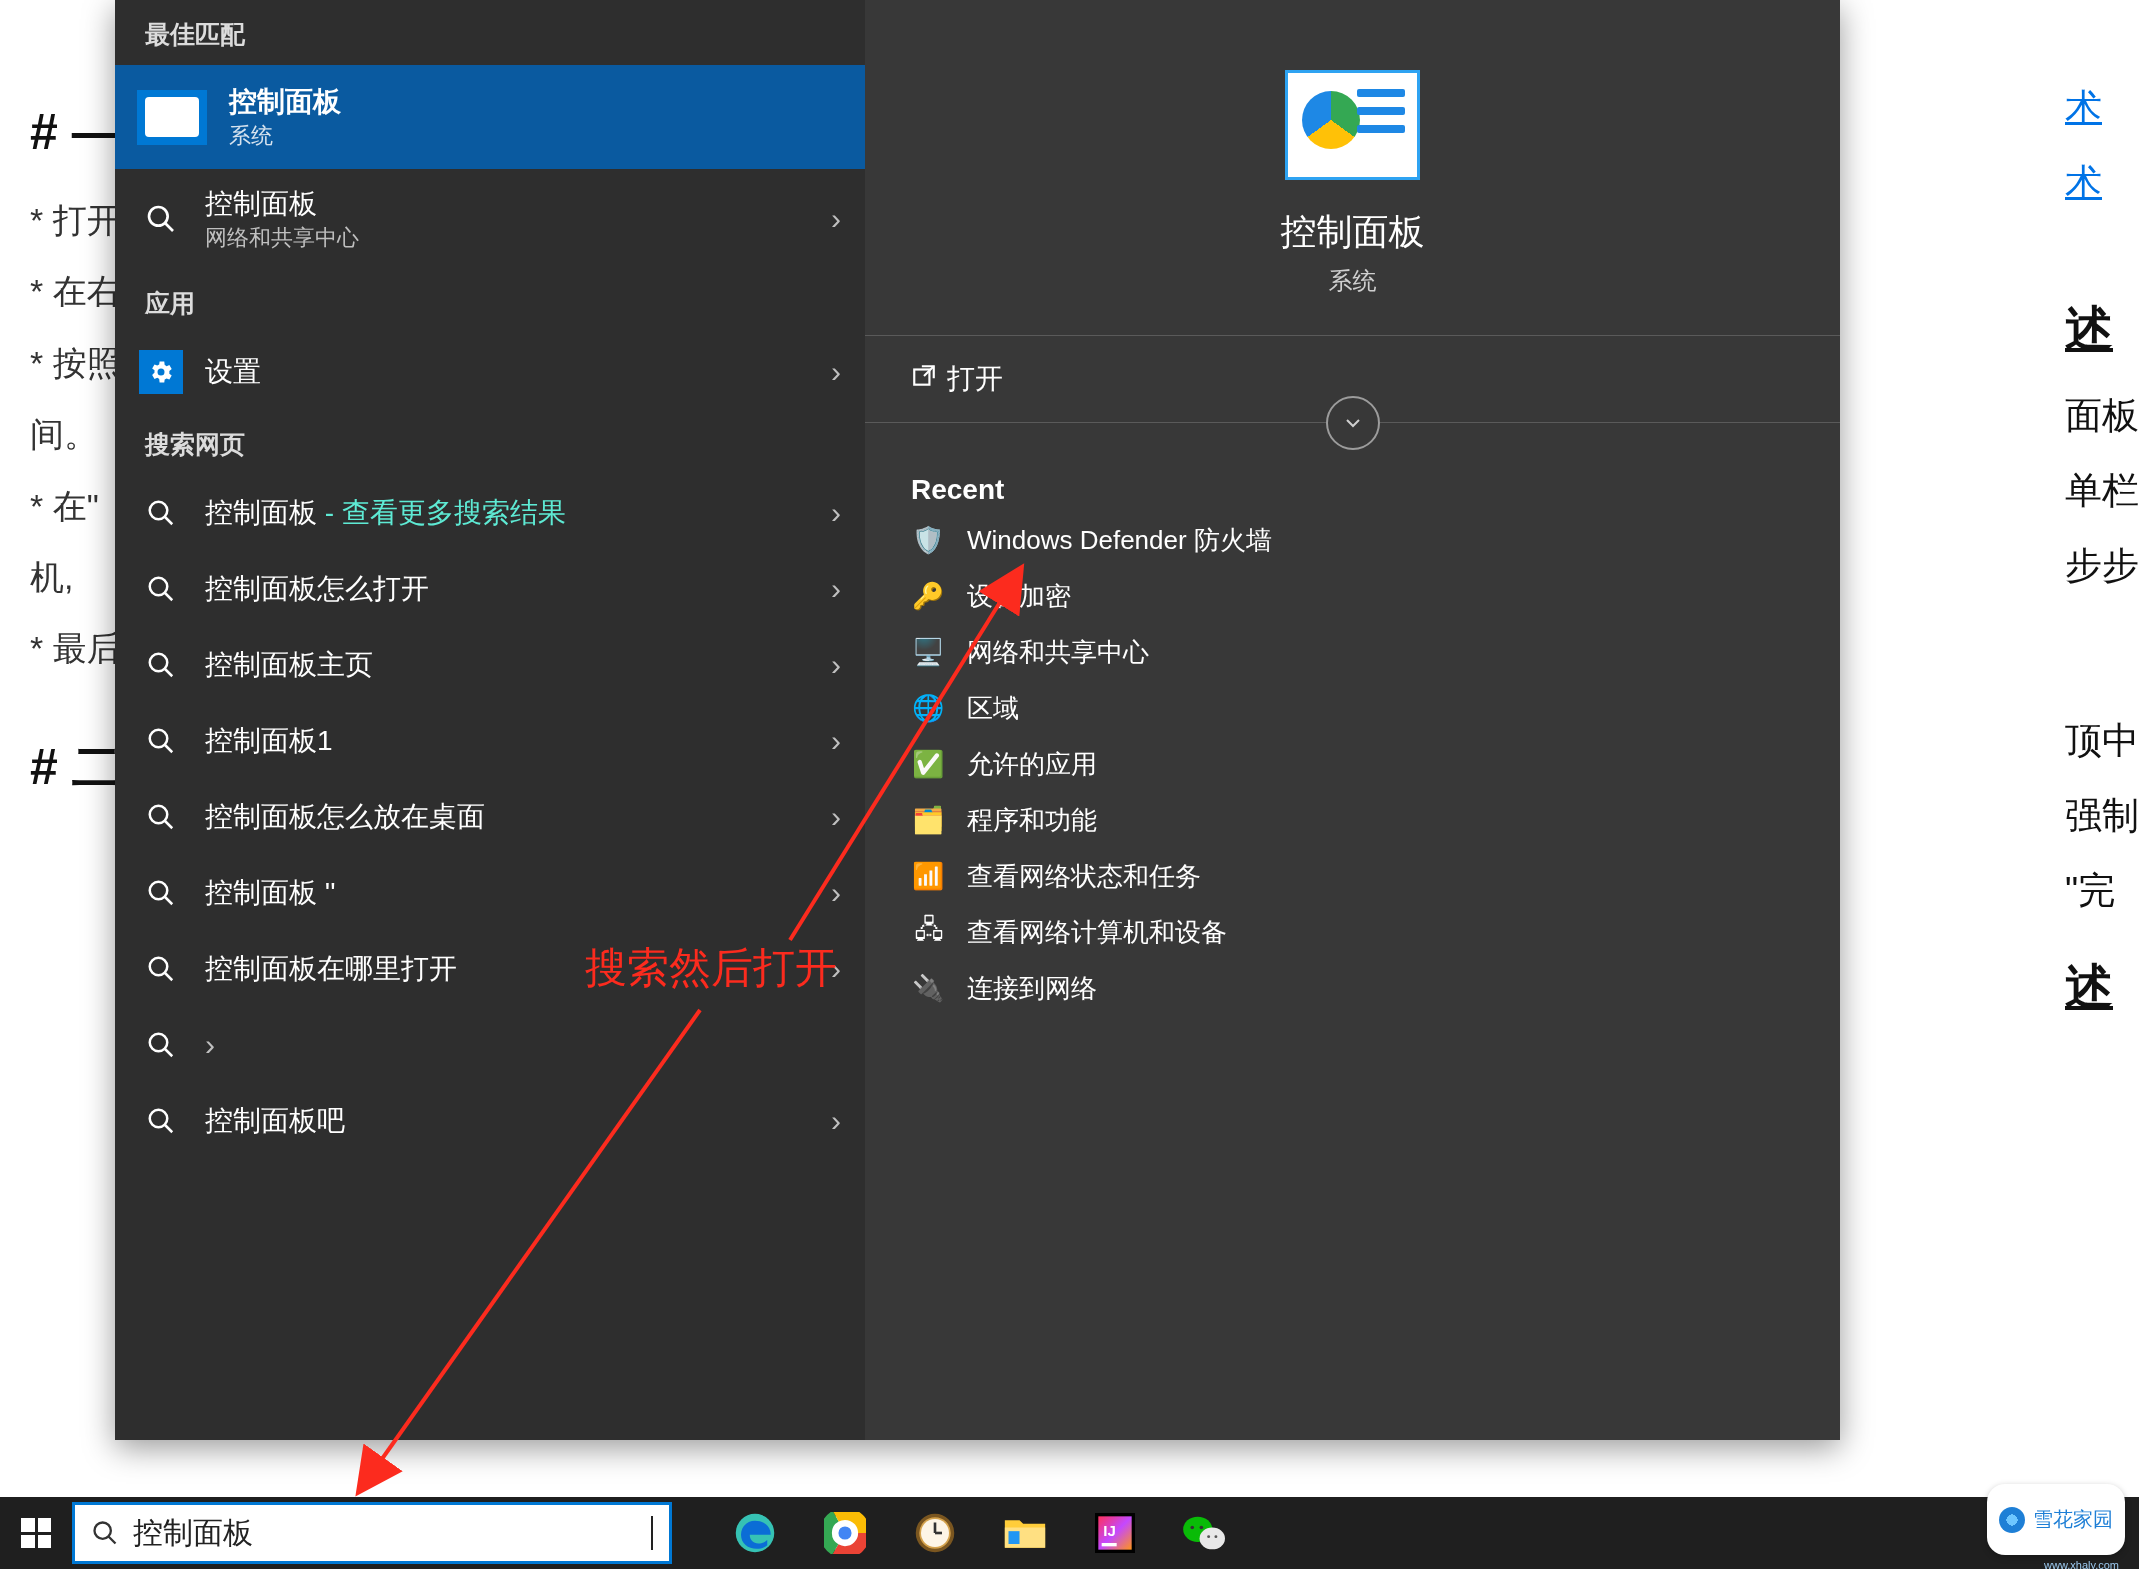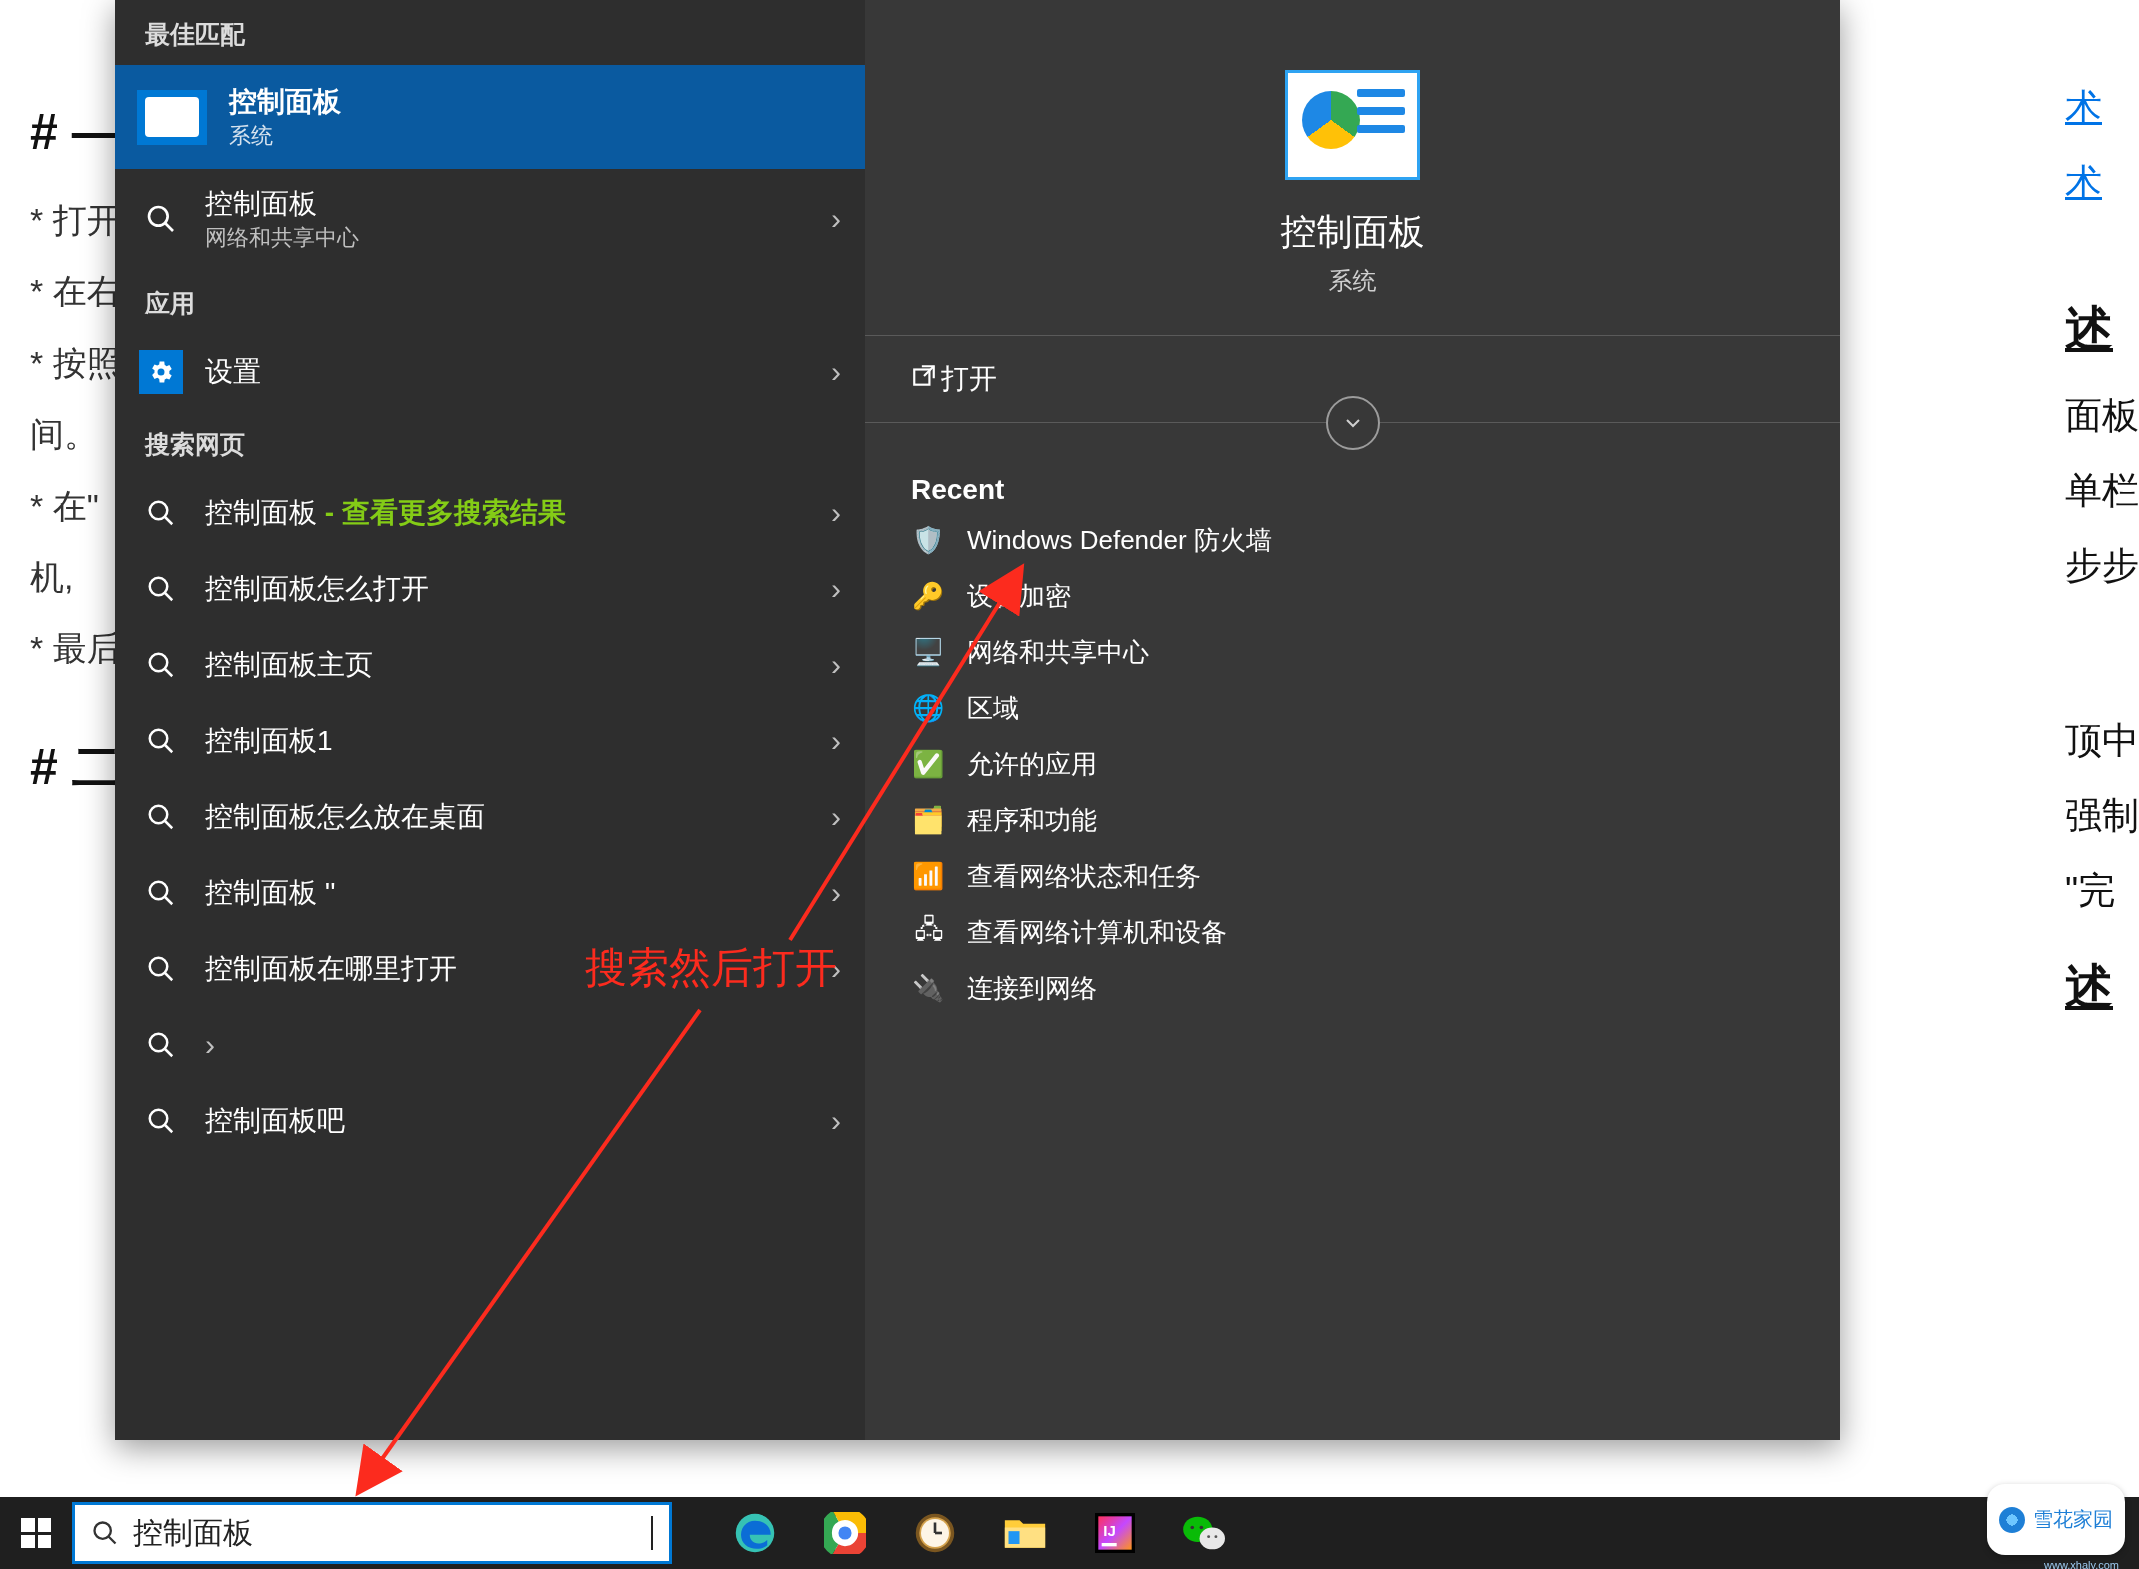--- a/index.html
+++ b/index.html
@@ -31,21 +31,21 @@
   .chev{ color:#bfbfbf; font-size:30px; }
 
   .right-col{ flex:1; background:#383838; display:flex; flex-direction:column;}
   .rc-head{ padding:70px 20px 38px; text-align:center; border-bottom:1px solid #5a5a5a;}
   .rc-icon{ width:135px;height:110px;margin:0 auto 28px;background:#fff;border:3px solid #2ea3f2;display:flex;align-items:center;justify-content:center;position:relative;}
   .rc-icon .pie{position:absolute;left:14px;top:18px;width:58px;height:58px;border-radius:50%;background:conic-gradient(#34a853 0 35%,#ffc107 35% 65%,#1e88e5 65% 100%);}
   .rc-icon .bars{position:absolute;right:12px;top:16px;width:48px;display:flex;flex-direction:column;gap:10px;}
   .rc-icon .bars span{display:block;height:8px;background:#1e88e5;border-radius:2px;}
   .rc-title{font-size:36px;font-weight:400;}
   .rc-sub{font-size:24px;color:#cfcfcf;margin-top:8px;}
-  .rc-open{ display:flex;align-items:center;gap:4px;padding:24px 46px;font-size:28px;border-bottom:1px solid #5a5a5a;cursor:pointer;}
+  .rc-open{ display:flex;align-items:center;gap:10px;padding:24px 46px;font-size:28px;border-bottom:1px solid #5a5a5a;cursor:pointer;}
   .expand{ width:54px;height:54px;border:2px solid #9c9c9c;border-radius:50%;display:flex;align-items:center;justify-content:center;margin:-27px auto 0;background:#383838;position:relative;z-index:2;color:#cfcfcf;font-size:28px;cursor:pointer;}
   .recent-head{padding:24px 46px 6px;font-size:28px;font-weight:700;}
   .recent-item{display:flex;align-items:center;gap:20px;padding:10px 46px;font-size:26px;cursor:pointer;}
   .ri-icon{width:36px;height:36px;display:flex;align-items:center;justify-content:center;font-size:26px;}
 
   
   .taskbar{position:absolute;bottom:0;left:0;right:0;height:72px;background:#1f1f1f;display:flex;align-items:center;z-index:20;}
   .start-btn{width:72px;height:72px;display:flex;align-items:center;justify-content:center;cursor:pointer;}
   .win-logo{display:grid;grid-template-columns:1fr 1fr;grid-template-rows:1fr 1fr;gap:3px;width:30px;height:30px;}
   .win-logo span{background:#fff;}
@@ -141,21 +141,21 @@
 
     <div id="web-items" class="list-area">
         <div class="row">
     <div class="row-icon search">
       <svg width="30" height="30" viewBox="0 0 24 24" fill="none" stroke="#fff" stroke-width="2">
               <circle cx="10" cy="10" r="7"></circle>
               <line x1="21" y1="21" x2="15" y2="15"></line>
             </svg>
     </div>
     <div class="row-body">
-            <div class="t">控制面板<span style="color: #84cc16; font-weight: bold;"> - 查看更多搜索结果</span></div>
+            <div class="t">控制面板<span style="color: #5eead4;"> - 查看更多搜索结果</span></div>
           </div>
     <div class="chev">›</div>
         </div>
         <div class="row">
     <div class="row-icon search">
       <svg width="30" height="30" viewBox="0 0 24 24" fill="none" stroke="#fff" stroke-width="2">
               <circle cx="10" cy="10" r="7"></circle>
               <line x1="21" y1="21" x2="15" y2="15"></line>
             </svg>
     </div>

